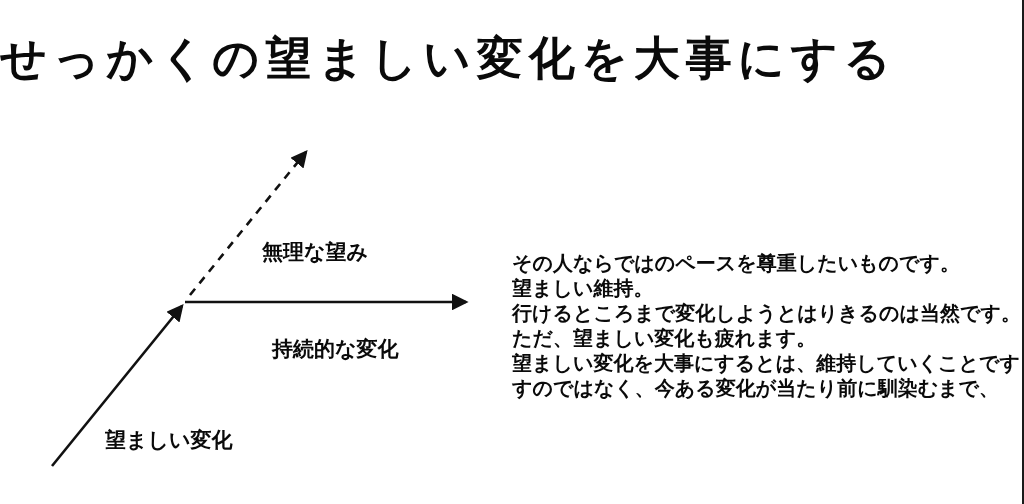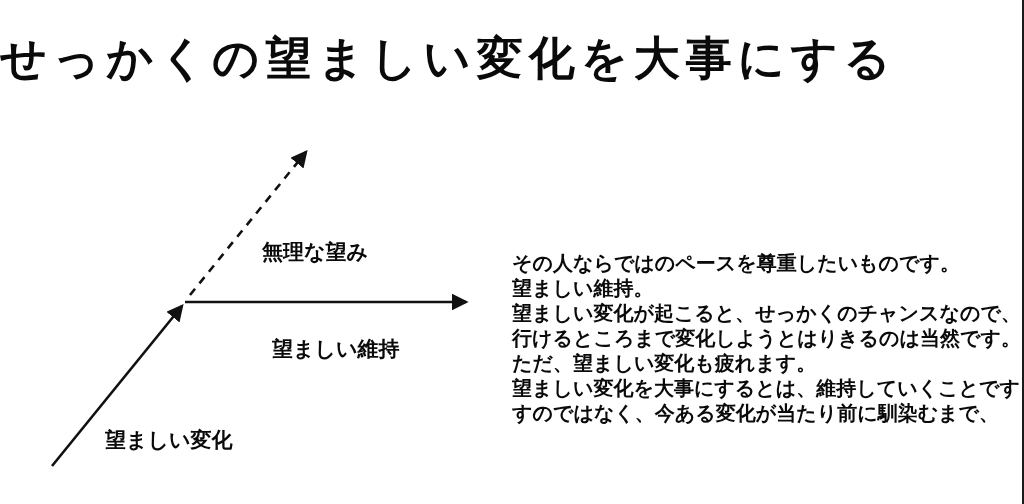--- a/index.html
+++ b/index.html
@@ -81,26 +81,25 @@
       <marker id="arrowhead" viewBox="0 0 10 10" refX="8.5" refY="5" markerWidth="6.5" markerHeight="6.5" orient="auto-start-reverse">
         <path d="M0,0 L10,5 L0,10 z" fill="#111111"></path>
       </marker>
     </defs>
     <line class="arrow-line" x1="52" y1="366" x2="182" y2="206" marker-end="url(#arrowhead)"></line>
     <line class="arrow-line dashed" x1="190" y1="195" x2="306" y2="52" marker-end="url(#arrowhead)"></line>
     <line class="arrow-line" x1="185" y1="202" x2="466" y2="202" marker-end="url(#arrowhead)"></line>
   </svg>
 
   <div class="diagram-label label-wish">無理な望み</div>
-  <div class="diagram-label label-maintain">望ましい維持</div>
+  <div class="diagram-label label-maintain">持続的な変化</div>
   <div class="diagram-label label-change">望ましい変化</div>
 
   <div class="body-text">
     <div class="body-line">その人ならではのペースを尊重したいものです。</div>
     <div class="body-line">望ましい維持。</div>
-    <div class="body-line">望ましい変化が起こると、せっかくのチャンスなので、</div>
     <div class="body-line">行けるところまで変化しようとはりきるのは当然です。</div>
     <div class="body-line">ただ、望ましい変化も疲れます。</div>
     <div class="body-line">望ましい変化を大事にするとは、維持していくことです</div>
     <div class="body-line">すのではなく、今ある変化が当たり前に馴染むまで、</div>
   </div>
 
 </div>
 
 </body></html>

